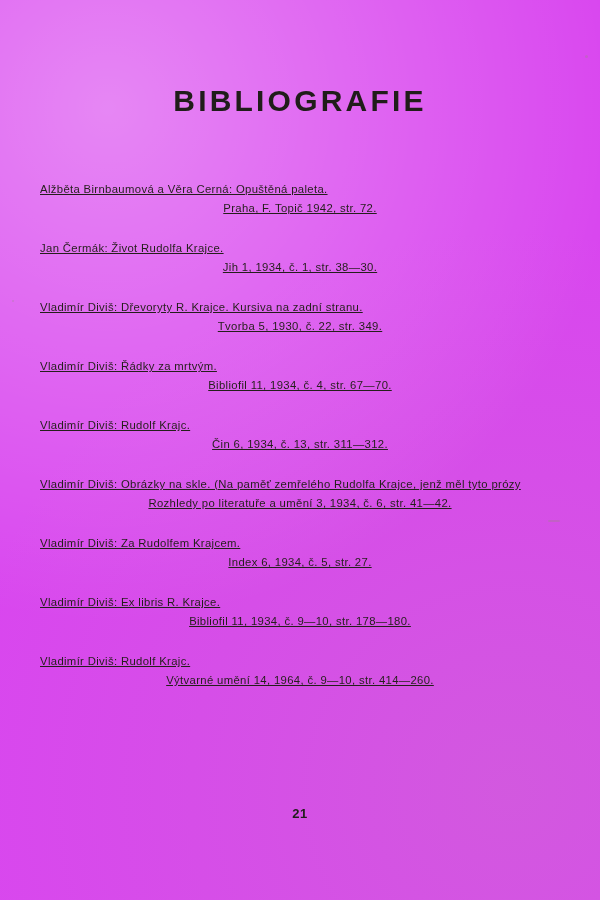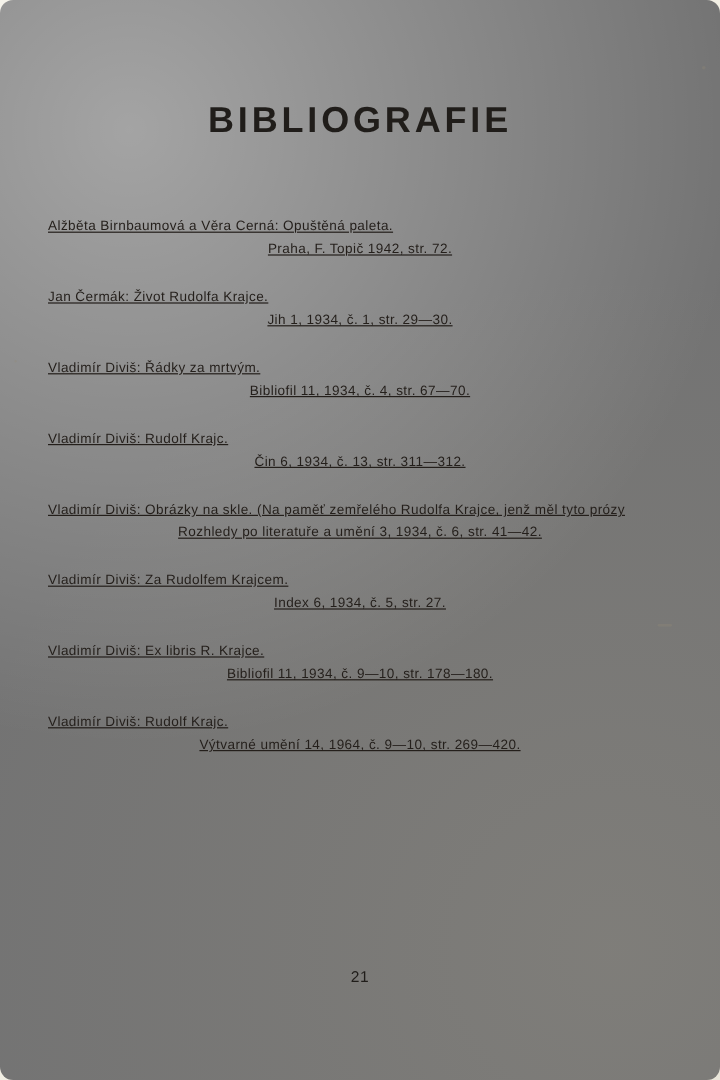--- a/index.html
+++ b/index.html
@@ -11,22 +11,21 @@
     height: 900px;
     background: #f2efe4;
     font-family: "Liberation Sans", sans-serif;
     color: #231f1c;
     overflow: hidden;
     position: relative;
   }
   .page {
     position: absolute;
     inset: 0;
-    background: #737373;
-    border-radius: 11px;
+    background: #d946ef;
   }
   
   .paper-tint {
     position: absolute;
     inset: 0;
     background:
       radial-gradient(circle at 18% 12%, rgba(255,255,255,0.35), rgba(255,255,255,0) 55%),
       radial-gradient(circle at 85% 88%, rgba(180,172,150,0.18), rgba(255,255,255,0) 60%);
     pointer-events: none;
   }
@@ -62,21 +61,21 @@
   .entry-line.last {
     text-align: center;
   }
   .page-number {
     position: absolute;
     top: 806px;
     left: 0;
     right: 0;
     text-align: center;
     font-size: 13px;
-    font-weight: 400;
+    font-weight: 700;
     letter-spacing: 0.5px;
     color: #201d1a;
   }
   .speck {
     position: absolute;
     background: rgba(150,140,118,0.30);
     border-radius: 50%;
     pointer-events: none;
   }
 </style>
@@ -94,24 +93,28 @@
 
   <div class="bibliography">
 
     <div class="entry">
       <div class="entry-line">Alžběta Birnbaumová a Věra Cerná: Opuštěná paleta.</div>
       <div class="entry-line last">Praha, F. Topič 1942, str. 72.</div>
     </div>
 
     <div class="entry">
       <div class="entry-line">Jan Čermák: Život Rudolfa Krajce.</div>
-      <div class="entry-line last">Jih 1, 1934, č. 1, str. 29—30.</div>
+      <div class="entry-line last">Jih 1, 1934, č. 1, str. 38—30.</div>
     </div>
 
 
+    <div class="entry">
+      <div class="entry-line">Vladimír Diviš: Dřevoryty R. Krajce. Kursiva na zadní stranu.</div>
+      <div class="entry-line last">Tvorba 5, 1930, č. 22, str. 349.</div>
+    </div>
 
     <div class="entry">
       <div class="entry-line">Vladimír Diviš: Řádky za mrtvým.</div>
       <div class="entry-line last">Bibliofil 11, 1934, č. 4, str. 67—70.</div>
     </div>
 
     <div class="entry">
       <div class="entry-line">Vladimír Diviš: Rudolf Krajc.</div>
       <div class="entry-line last">Čin 6, 1934, č. 13, str. 311—312.</div>
     </div>
@@ -126,19 +129,19 @@
       <div class="entry-line last">Index 6, 1934, č. 5, str. 27.</div>
     </div>
 
     <div class="entry">
       <div class="entry-line">Vladimír Diviš: Ex libris R. Krajce.</div>
       <div class="entry-line last">Bibliofil 11, 1934, č. 9—10, str. 178—180.</div>
     </div>
 
     <div class="entry">
       <div class="entry-line">Vladimír Diviš: Rudolf Krajc.</div>
-      <div class="entry-line last">Výtvarné umění 14, 1964, č. 9—10, str. 269—420.</div>
+      <div class="entry-line last">Výtvarné umění 14, 1964, č. 9—10, str. 414—260.</div>
     </div>
 
   </div>
 
   <div class="page-number">21</div>
 </div>
 
 </body></html>

